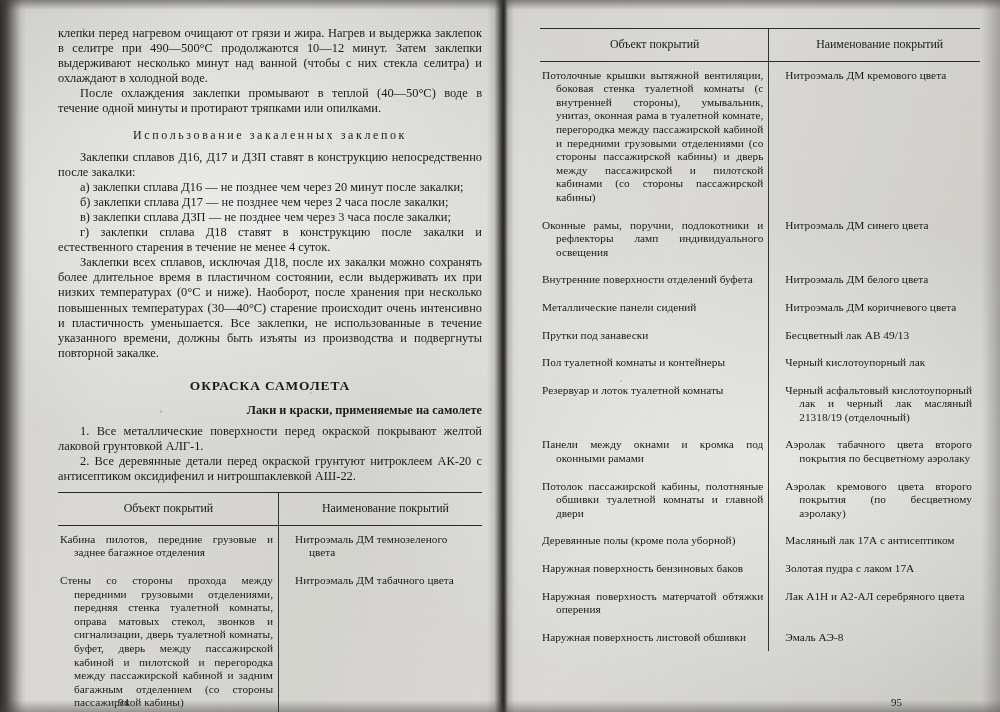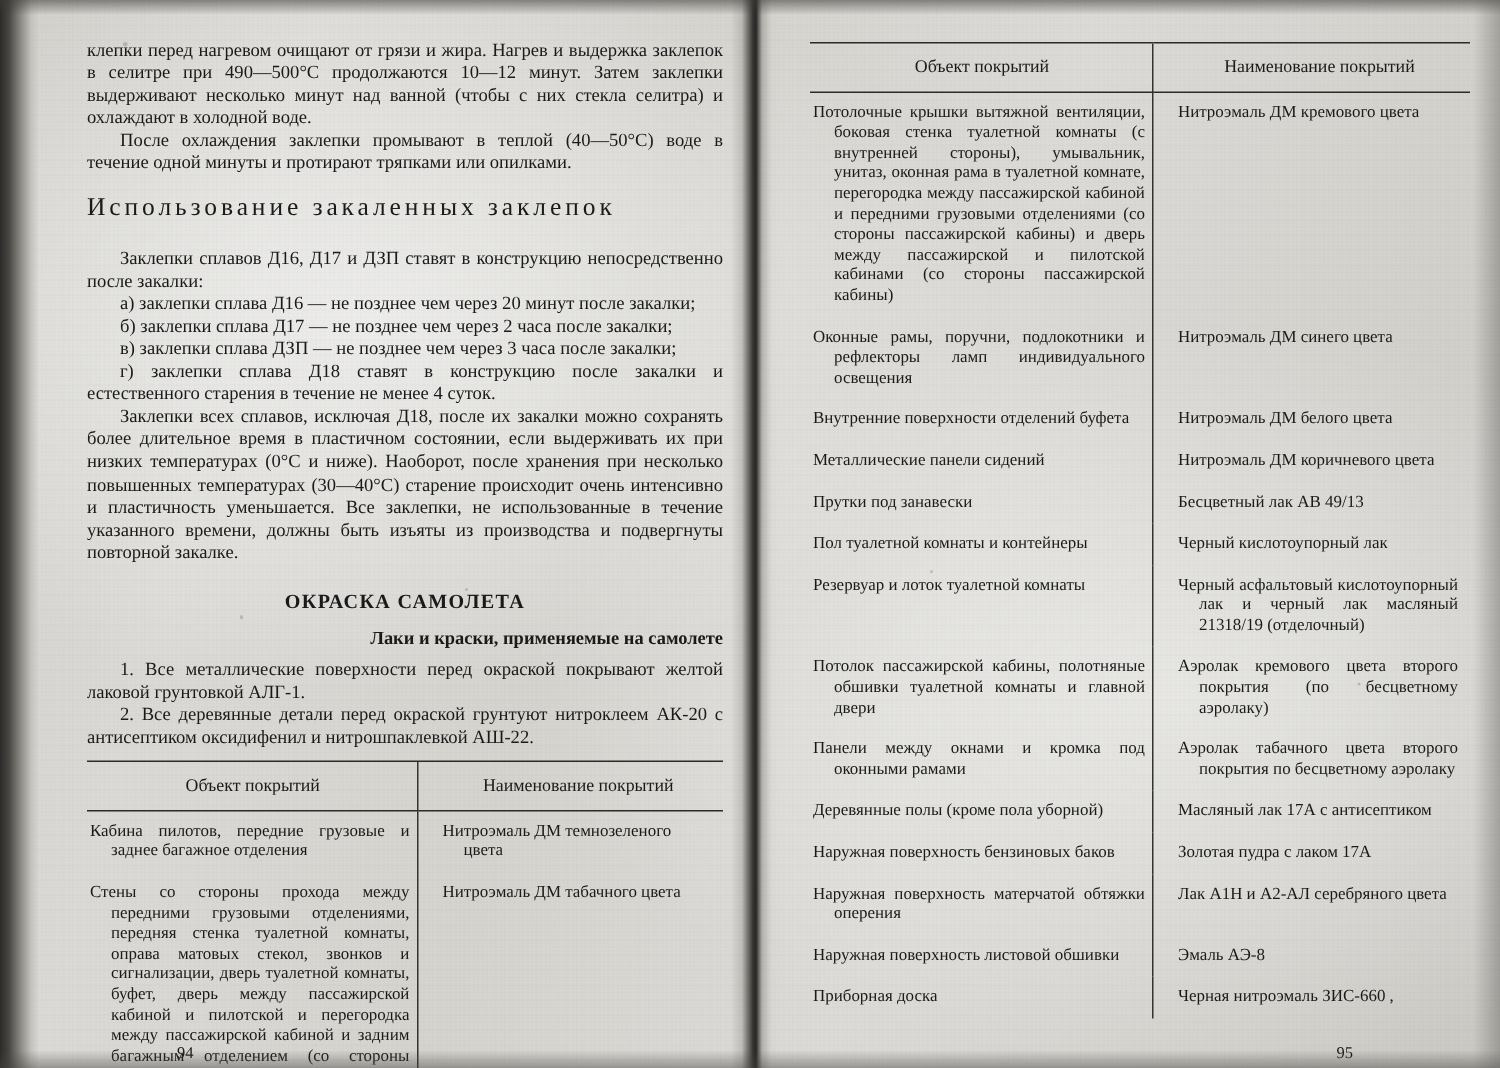--- a/index.html
+++ b/index.html
@@ -94,24 +94,24 @@
     text-justify: inter-word;
     hyphens: manual;
   }
   .body-text p {
     margin: 0;
     text-indent: 22px;
   }
   .body-text p.noindent { text-indent: 0; }
 
   .spaced-head {
-    text-align: left;
+    text-align: center;
     letter-spacing: 2.6px;
-    font-size: 17px;
-    margin: 11px 0 17px 0;
+    font-size: 12px;
+    margin: 11px 0 7px 0;
   }
   .section-title {
     text-align: center;
     font-weight: bold;
     font-size: 13.4px;
     letter-spacing: 0.9px;
     margin: 17px 0 9px 0;
   }
   .sub-title {
     text-align: right;
@@ -306,36 +306,36 @@
       <tr>
         <td class="c1">
               <div class="obj">Резервуар и лоток туалетной комнаты</div>
             </td>
         <td class="c2">
               <div class="nam">Черный асфальтовый кислотоупорный лак и черный лак масляный 21318/19 (отделочный)</div>
             </td>
       </tr>
       <tr>
         <td class="c1">
+              <div class="obj">Панели между окнами и кромка под оконными рамами</div>
+            </td>
+        <td class="c2">
+              <div class="nam">Аэролак табачного цвета второго покрытия по бесцветному аэролаку</div>
+            </td>
+      </tr>
+      <tr>
+        <td class="c1">
               <div class="obj">Потолок пассажирской кабины, полотняные обшивки туалетной комнаты и главной двери</div>
             </td>
         <td class="c2">
               <div class="nam">Аэролак кремового цвета второго покрытия (по бесцветному аэролаку)</div>
             </td>
       </tr>
       <tr>
         <td class="c1">
-              <div class="obj">Панели между окнами и кромка под оконными рамами</div>
-            </td>
-        <td class="c2">
-              <div class="nam">Аэролак табачного цвета второго покрытия по бесцветному аэролаку</div>
-            </td>
-      </tr>
-      <tr>
-        <td class="c1">
               <div class="obj">Деревянные полы (кроме пола уборной)</div>
             </td>
         <td class="c2">
               <div class="nam single">Масляный лак 17А с антисептиком</div>
             </td>
       </tr>
       <tr>
         <td class="c1">
               <div class="obj">Наружная поверхность бензиновых баков</div>
             </td>
@@ -350,28 +350,20 @@
         <td class="c2">
               <div class="nam">Лак А1Н и А2-АЛ серебряного цвета</div>
             </td>
       </tr>
       <tr>
         <td class="c1">
               <div class="obj">Наружная поверхность листовой обшивки</div>
             </td>
         <td class="c2">
               <div class="nam single">Эмаль АЭ-8</div>
-            </td>
-      </tr>
-      <tr>
-        <td class="c1">
-              <div class="obj single">Приборная доска</div>
-            </td>
-        <td class="c2">
-              <div class="nam single">Черная нитроэмаль ЗИС-660 ,</div>
             </td>
       </tr>
     </tbody>
       </table>
 
     <div class="pageno pageno-right">95</div>
   </div>
 
   <div class="gutter"></div>
   <div class="edge-left"></div>

